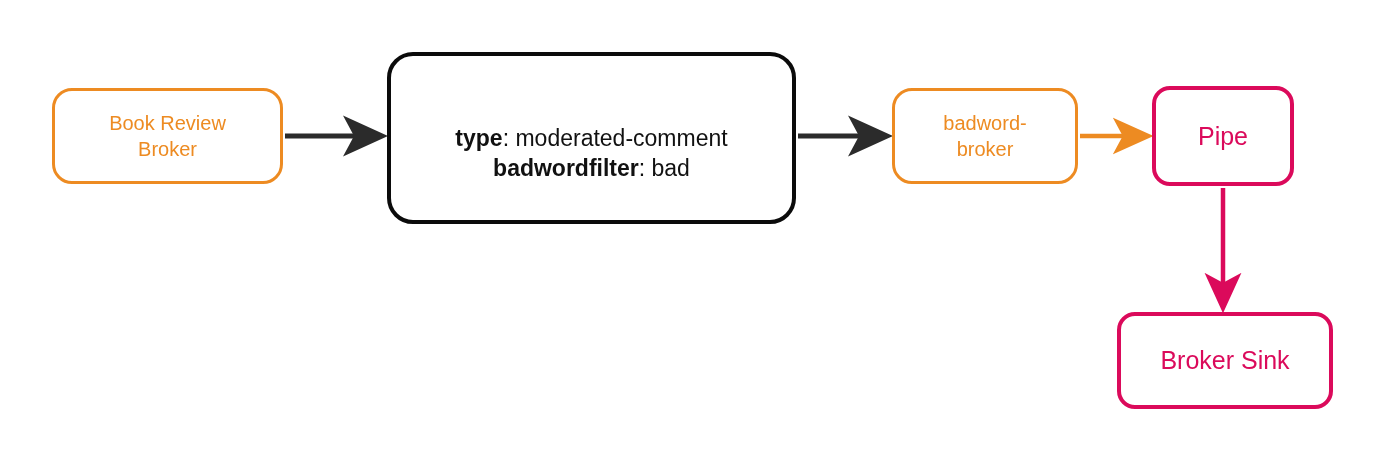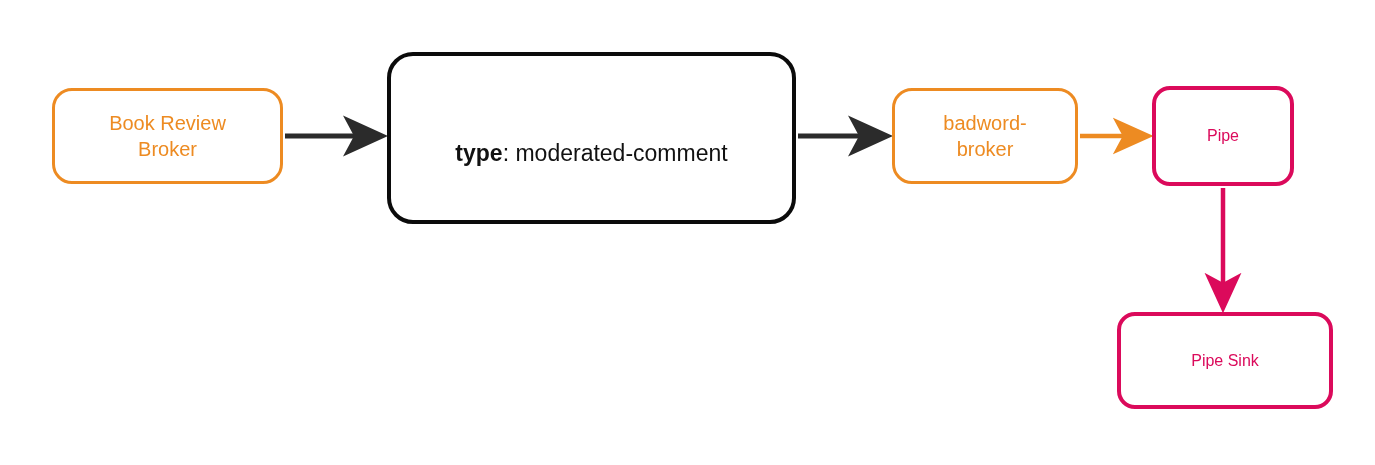--- a/index.html
+++ b/index.html
@@ -46,21 +46,21 @@
     border: 3px solid #ED8B22;
     border-radius: 20px;
     color: #ED8B22;
     font-size: 20px;
   }
   
   .node.magenta {
     border: 4px solid #DB0A5B;
     border-radius: 18px;
     color: #DB0A5B;
-    font-size: 16px;
+    font-size: 25px;
   }
   
   .node.black {
     border: 4px solid #0b0b0b;
     border-radius: 26px;
     color: #111111;
     font-size: 23px;
   }
 
   #node-book-review-broker { left: 52px;   top: 88px;  width: 231px; height: 96px; }
@@ -106,31 +106,32 @@
     <span class="node-label">
       <span>Book Review</span><br>
       <span>Broker</span>
     </span>
   </div>
 
   <div class="node black" id="node-trigger">
     <span class="node-label trigger-lines">
       <br>
       <span class="tline"><b>type</b><span class="val">: </span><span class="val">moderated-comment</span></span><br>
+      <span class="tline"><b>badwordfilter</b><span class="val">: </span><span class="val">bad</span></span>
     </span>
   </div>
 
   <div class="node orange" id="node-badword-broker">
     <span class="node-label">
       <span>badword-</span><br>
       <span>broker</span>
     </span>
   </div>
 
   <div class="node magenta" id="node-pipe">
     <span class="node-label">Pipe</span>
   </div>
 
   <div class="node magenta" id="node-slack-sink">
-    <span class="node-label">Pipe Sink</span>
+    <span class="node-label">Broker Sink</span>
   </div>
 
 </div>
 
 </body></html>

